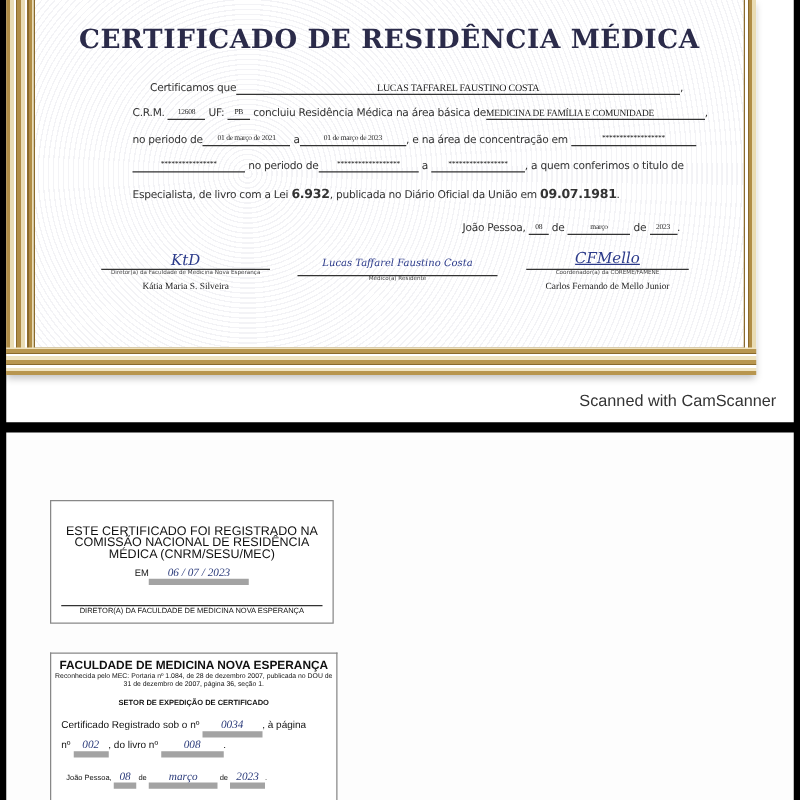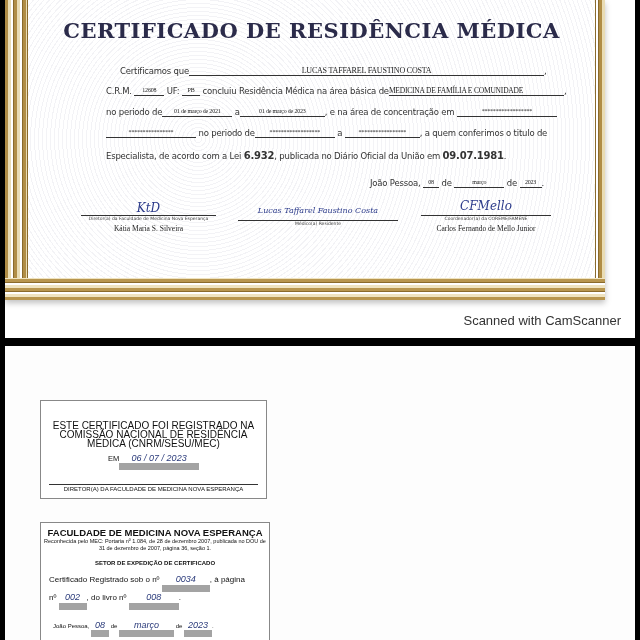--- a/index.html
+++ b/index.html
@@ -29,21 +29,21 @@
   .sig-line { border-top:1px solid #333; }
   .sig-caption { font-size:4.5px; color:#444; font-family:"DejaVu Sans", sans-serif; }
   .sig-name { font-size:7.5px; color:#222; font-family:"Liberation Serif", serif; margin-top:3px; }
   .sig-scribble { font-family:"DejaVu Serif", serif; font-style:italic; color:#2b3a8a; font-size:12px; position:absolute; left:0; right:0; }
   .camscanner { position:absolute; right:14px; top:313px; font-family:"Liberation Sans", sans-serif; font-size:13px; color:#333; }
   .sep { position:absolute; left:0; top:338px; width:640px; height:8px; background:#000; }
   .page2 { position:absolute; left:5px; top:346px; width:630px; height:294px; background:#fdfdfd; }
   .box { position:absolute; border:1px solid #888; background:#fff; font-family:"Liberation Sans", sans-serif; color:#111; }
   .box1 { left:35px; top:54px; width:225px; height:97px; text-align:center; }
   .box1 .hdr { font-size:10px; margin-top:20px; line-height:9px; }
-  .hand { font-family:Liberation Sans, sans-serif; font-style:italic; color:#2a3a7a; font-size:9px; display:inline-block; border-bottom:7px solid #a3a3a3; text-align:center; }
+  .hand { font-family:Liberation Serif, serif; font-style:italic; color:#2a3a7a; font-size:9px; display:inline-block; border-bottom:5px solid #a3a3a3; text-align:center; }
   .box1 .row { font-size:7.5px; margin-top:5px; }
   .box1 .dir { position:absolute; left:8px; right:8px; bottom:6px; border-top:1px solid #333; font-size:6px; padding-top:1px; }
   .box2 { left:35px; top:176px; width:228px; height:118px; border-bottom:none; }
   .box2 .t1 { font-weight:bold; font-size:9.5px; text-align:center; margin-top:4px; }
   .box2 .t2 { font-size:5.5px; text-align:center; line-height:7px; }
   .box2 .t3 { font-weight:bold; font-size:6px; text-align:center; margin-top:8px; }
   .box2 .t4 { font-size:8px; margin:8px 0 0 8px; line-height:11px; }
   .box2 .t5 { font-size:6px; margin:10px 0 0 12px; }
 </style>
 </head>
@@ -73,21 +73,21 @@
       </div>
 
       <div class="line" style="left:78px; top:128px;">
         <span class="fill small" style="width:90px;">****************</span>
         <span>no periodo de</span><span class="fill small" style="width:80px;">******************</span>
         <span>a</span>
         <span class="fill small" style="width:75px;">*****************</span><span>, a quem conferimos o titulo de</span>
       </div>
 
       <div class="line" style="left:78px; top:150px;">
-        <span>Especialista, de acordo com a Lei</span>
+        <span>Especialista, de livro com a Lei</span>
         <span class="bold-num">6.932</span><span>, publicada no Diário Oficial da União em</span>
         <span class="bold-num">09.07.1981</span><span>.</span>
       </div>
 
       <div class="line" style="left:342px; top:178px;">
         <span>João Pessoa,</span>
         <span class="fill small" style="width:16px;">08</span>
         <span>de</span>
         <span class="fill small" style="width:50px;">março</span>
         <span>de</span>
@@ -101,21 +101,21 @@
         <div class="sig-name">Kátia Maria S. Silveira</div>
       </div>
 
       <div class="sig-block" style="left:210px; top:220px; width:160px;">
         <div class="sig-scribble" style="top:-14px; font-size:8px;">Lucas Taffarel Faustino Costa</div>
         <div class="sig-line"></div>
         <div class="sig-caption">Médico(a) Residente</div>
       </div>
 
       <div class="sig-block" style="left:393px; top:215px; width:130px;">
-        <div class="sig-scribble" style="top:-16px;">CFMello</div>
+        <div class="sig-scribble" style="top:-16px;text-decoration:underline;">CFMello</div>
         <div class="sig-line"></div>
         <div class="sig-caption">Coordenador(a) da COREME/FAMENE</div>
         <div class="sig-name">Carlos Fernando de Mello Junior</div>
       </div>
     </div>
     <div class="cert-bottom-band"></div>
   </div>
   <div class="camscanner">Scanned with CamScanner</div>
 </div>
 

